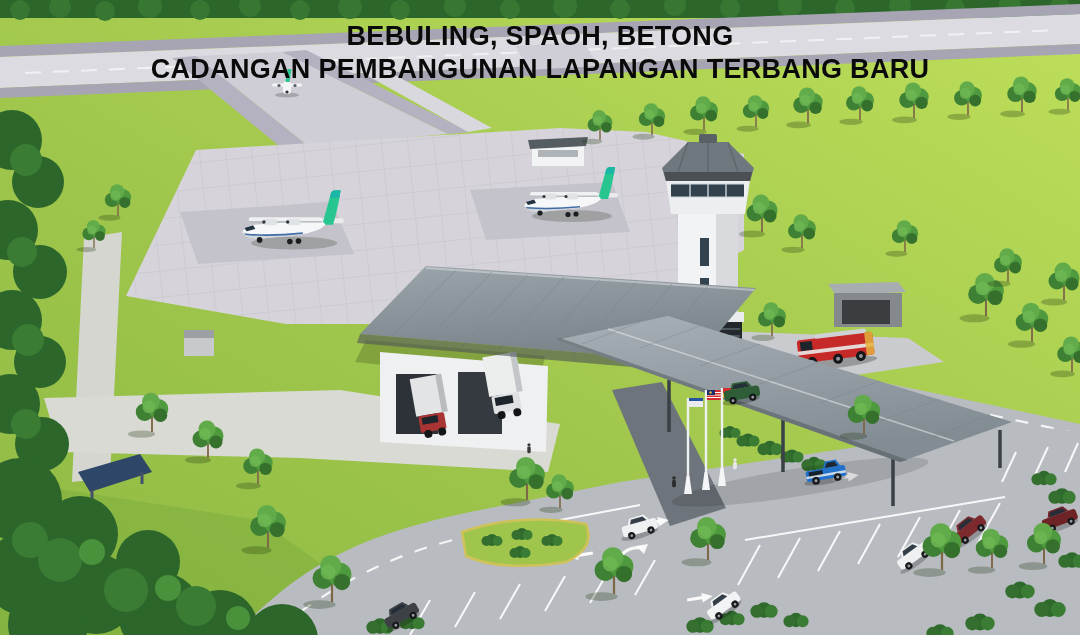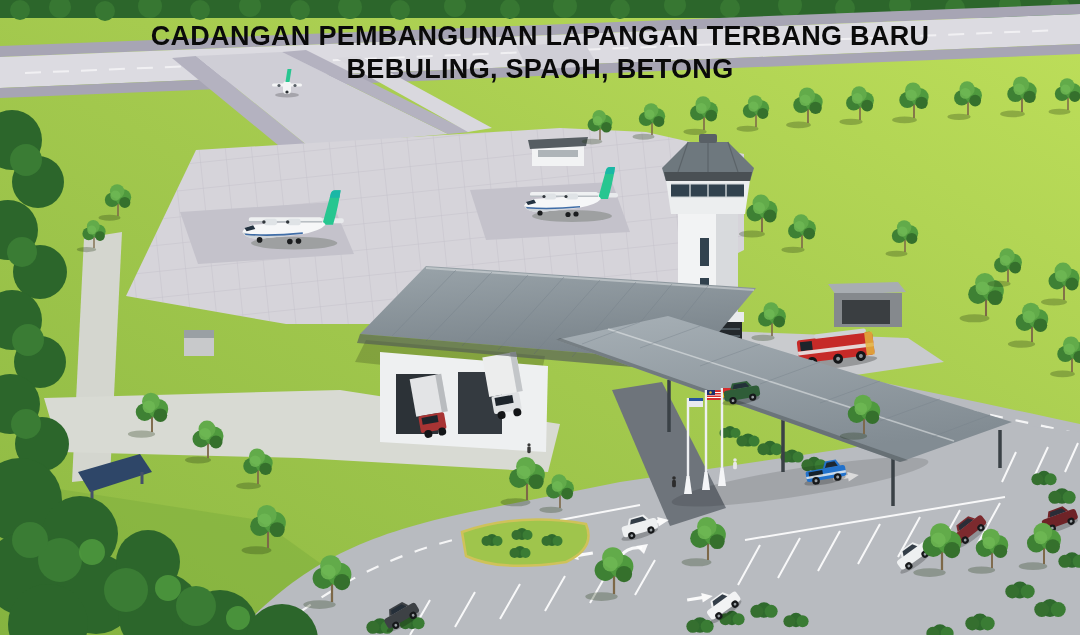--- a/index.html
+++ b/index.html
@@ -450,16 +450,16 @@
       <circle cx="92" cy="552" r="13"></circle>
           <circle cx="168" cy="588" r="13"></circle>
           <circle cx="238" cy="618" r="12"></circle>
     </g>
     <use href="#sym-tree" transform="translate(268,548) scale(1.15)"></use>
     <use href="#sym-tree" transform="translate(332,602) scale(1.25)"></use>
   </g>
 </svg>
 
 <div id="title-overlay">
+  <div>BEBULING, SPAOH, BETONG</div>
   <div>CADANGAN PEMBANGUNAN LAPANGAN TERBANG BARU</div>
-  <div>BEBULING, SPAOH, BETONG</div>
 </div>
 </div>
 
 </body></html>

